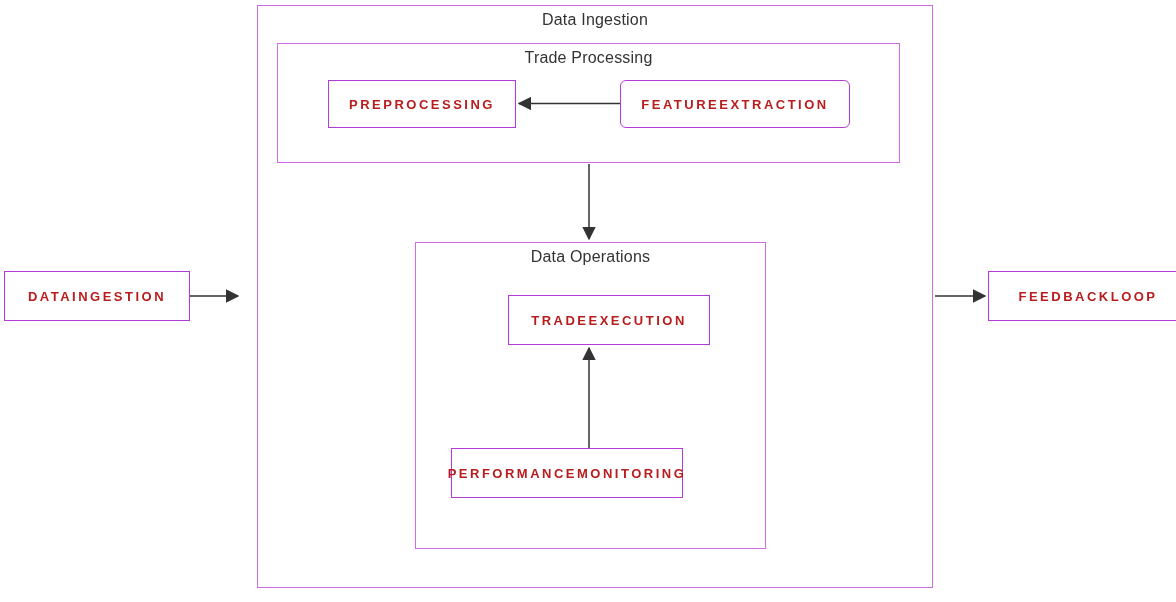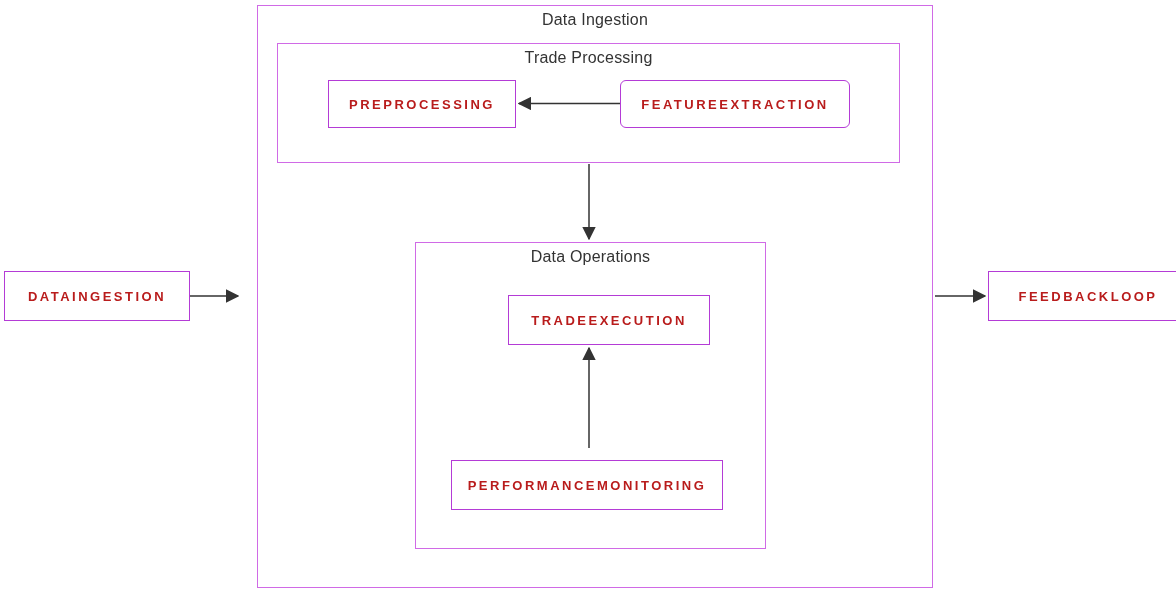--- a/index.html
+++ b/index.html
@@ -100,21 +100,21 @@
   </div>
 
   <div class="node" style="left:620px; top:80px; width:230px; height:48px;border-radius:6px;">
     <span class="node-label">FEATUREEXTRACTION</span>
   </div>
 
   <div class="node" style="left:488px; top:295px; width:202px; height:50px;margin-left:20px;">
     <span class="node-label">TRADEEXECUTION</span>
   </div>
 
-  <div class="node" style="left:451px; top:448px; width:272px; height:50px;margin-top:12px;">
+  <div class="node" style="left:451px; top:448px; width:232px; height:50px;">
     <span class="node-label">PERFORMANCEMONITORING</span>
   </div>
 
   <div class="node" style="left:988px; top:271px; width:200px; height:50px;">
     <span class="node-label">FEEDBACKLOOP</span>
   </div>
 
 </div>
 
 </body></html>

